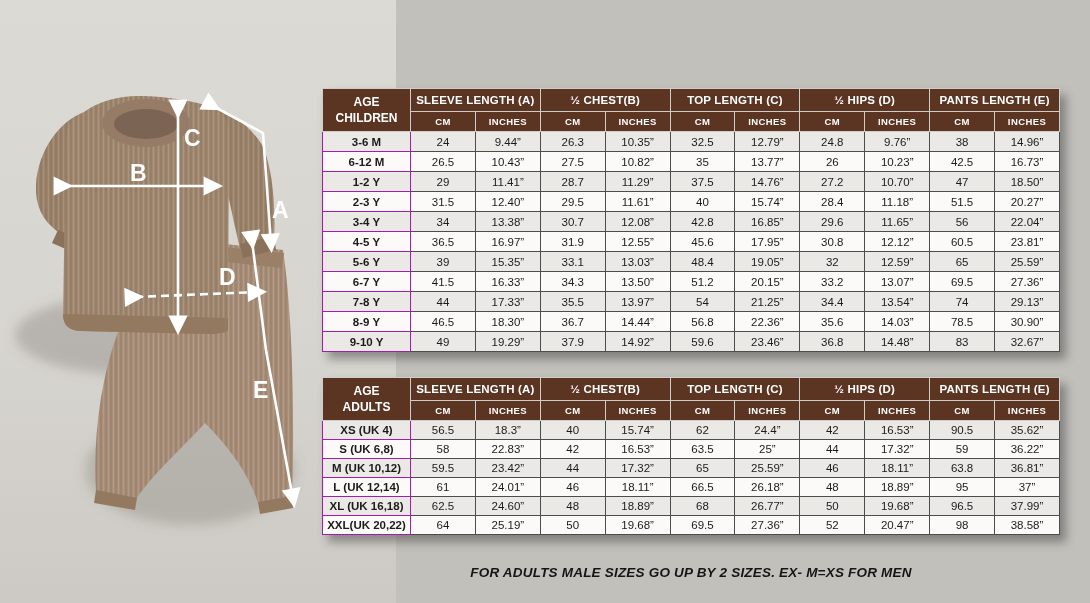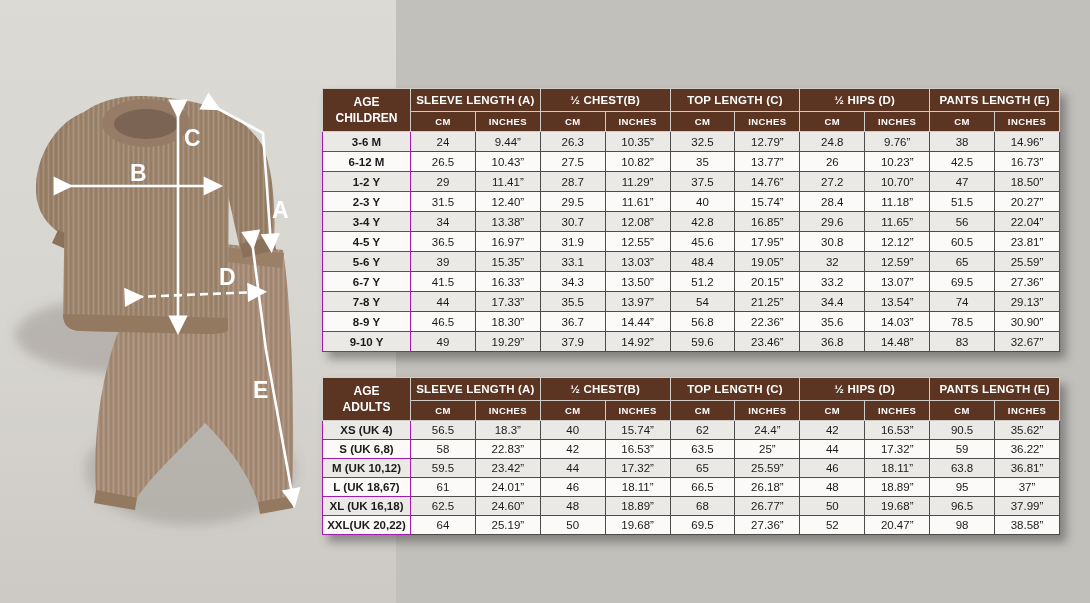--- a/index.html
+++ b/index.html
@@ -389,21 +389,21 @@
             <td class="val-cell">44</td>
             <td class="val-cell">17.32”</td>
             <td class="val-cell">65</td>
             <td class="val-cell">25.59”</td>
             <td class="val-cell">46</td>
             <td class="val-cell">18.11”</td>
             <td class="val-cell">63.8</td>
             <td class="val-cell">36.81”</td>
           </tr>
           <tr>
-            <th class="age-cell">L (UK 18,67)</th>
+            <th class="age-cell">L (UK 12,14)</th>
             <td class="val-cell">61</td>
             <td class="val-cell">24.01”</td>
             <td class="val-cell">46</td>
             <td class="val-cell">18.11”</td>
             <td class="val-cell">66.5</td>
             <td class="val-cell">26.18”</td>
             <td class="val-cell">48</td>
             <td class="val-cell">18.89”</td>
             <td class="val-cell">95</td>
             <td class="val-cell">37”</td>
@@ -431,14 +431,15 @@
             <td class="val-cell">27.36”</td>
             <td class="val-cell">52</td>
             <td class="val-cell">20.47”</td>
             <td class="val-cell">98</td>
             <td class="val-cell">38.58”</td>
           </tr>
         </tbody>
     </table>
   </div>
 
+  <div class="footnote">FOR ADULTS MALE SIZES GO UP BY 2 SIZES. EX- M=XS FOR MEN</div>
 
 </div>
 
 </body></html>

